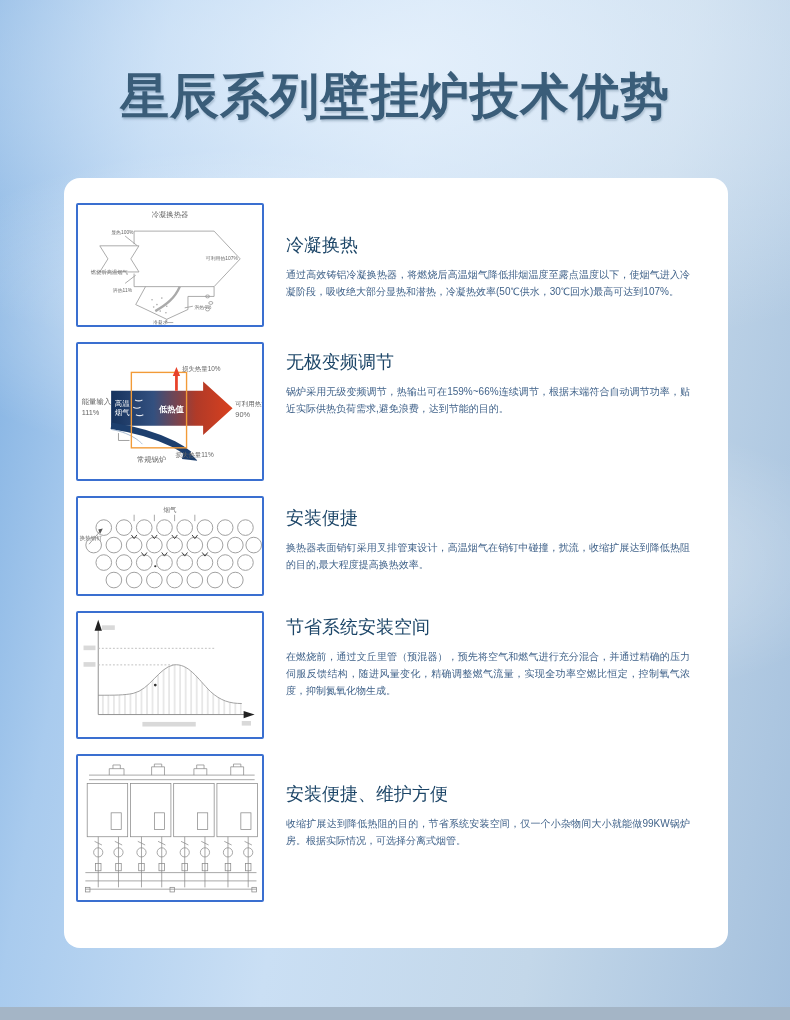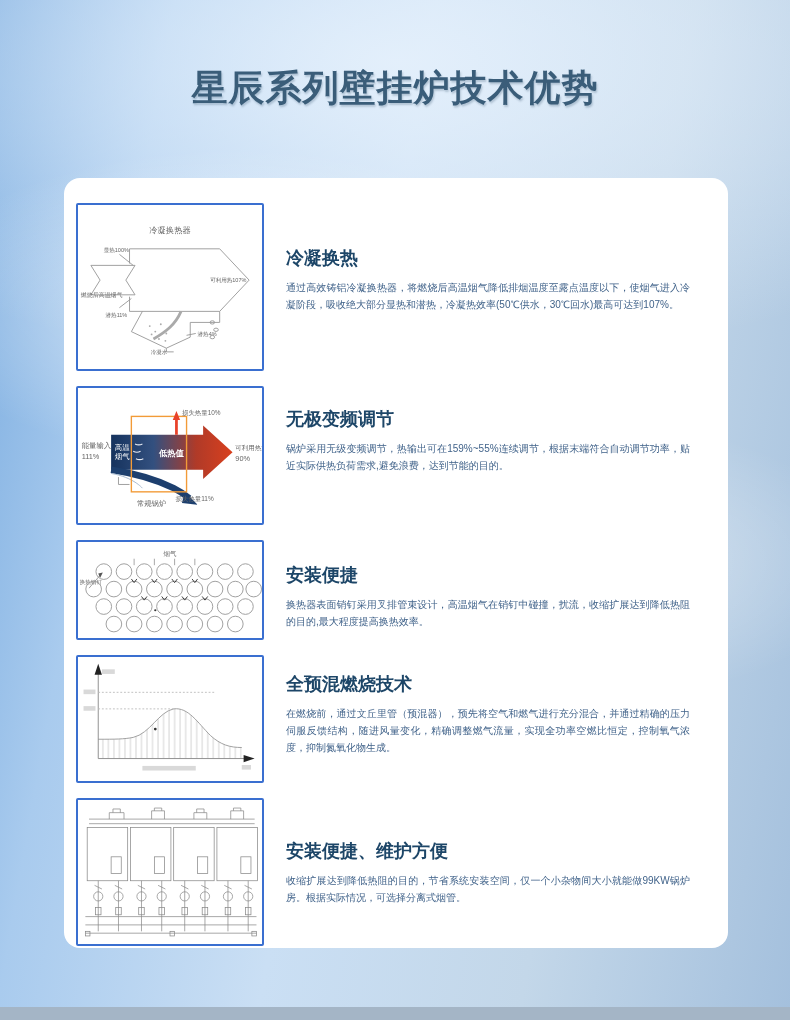--- a/index.html
+++ b/index.html
@@ -8,40 +8,40 @@
     font-family:"Liberation Sans",sans-serif;
     background:
       radial-gradient(60% 22% at 30% 30%, rgba(255,255,255,.55), rgba(255,255,255,0) 70%),
       radial-gradient(55% 20% at 72% 55%, rgba(255,255,255,.45), rgba(255,255,255,0) 70%),
       radial-gradient(90% 30% at 50% 6%, rgba(230,241,252,.9), rgba(230,241,252,0) 100%),
       linear-gradient(100deg, #79abdf 0%, #a9cbee 18%, #cadff4 45%, #c3d7e9 72%, #a4c0dd 100%);
   }
   .page-title{
     position:absolute;top:64px;left:0;width:100%;text-align:center;
     font-family:"DejaVu Serif","Liberation Serif",serif;
-    font-weight:bold;font-size:36px;letter-spacing:1px;color:#3a5d79;
+    font-weight:bold;font-size:49px;letter-spacing:1px;color:#3a5d79;
     text-shadow:1px 2px 2px rgba(40,70,100,.25);
     white-space:nowrap;
   }
   .card{
     position:absolute;left:64px;top:178px;width:664px;height:770px;
     background:#ffffff;border-radius:16px;box-sizing:border-box;
     padding:25px 38px 0 12px;
   }
   .section{display:flex;gap:22px;margin-bottom:15px;align-items:flex-start;}
   .figure{
     flex:none;width:188px;box-sizing:border-box;background:#fff;
     border:2px solid #3a6fd0;border-radius:2px;
   }
   .figure svg{display:block;width:100%;height:100%;}
-  .f1{height:168px}.f2{height:139px}.f3{height:100px}.f4{height:128px}.f5{height:148px}
+  .f1{height:124px}.f2{height:139px}.f3{height:100px}.f4{height:128px}.f5{height:148px}
   .content{flex:1;min-width:0;}
   .pt1{padding-top:26px}.pt2{padding-top:4px}.pt3{padding-top:6px}.pt4{padding-top:0}.pt5{padding-top:24px}
   .content h2{
-    margin:17px 0 9px 0;font-size:18px;font-weight:bold;color:#1d4668;
+    margin:4px 0 9px 0;font-size:18px;font-weight:normal;color:#1d4668;
   }
   .content p{
     margin:0;font-size:10px;line-height:1.7;color:#41638a;text-align:justify;
   }
   .bottom-bar{
     position:absolute;left:0;bottom:0;width:100%;height:13px;background:#a4b5c6;
   }
   .dlabel{font-family:"Liberation Sans",sans-serif;fill:#666;}
   .dline{stroke:#999;fill:none;stroke-width:1;}
 </style>
@@ -126,21 +126,21 @@
         <text x="88" y="57" font-size="9" font-weight="bold" fill="#ffffff">低热值</text>
         <text x="171" y="50" font-size="7" class="dlabel" fill="#555">可利用热量</text>
         <text x="171" y="62" font-size="8" class="dlabel" fill="#555">90%</text>
         <path class="dline" d="M44,80 v8 h12" stroke="#888"></path>
         <text x="106" y="106" font-size="7" class="dlabel" fill="#555">损失热量11%</text>
         <text x="80" y="111" font-size="8" text-anchor="middle" class="dlabel" fill="#444">常规锅炉</text>
       </svg>
     </div>
     <div class="content pt2">
       <h2>无极变频调节</h2>
-      <p>锅炉采用无级变频调节，热输出可在159%~55%连续调节，根据末端符合自动调节功率，贴近实际供热负荷需求,避免浪费，达到节能的目的。</p>
+      <p>锅炉采用无级变频调节，热输出可在159%~66%连续调节，根据末端符合自动调节功率，贴近实际供热负荷需求,避免浪费，达到节能的目的。</p>
     </div>
   </div>
 
   <div class="section">
     <div class="figure f3">
       <svg viewBox="0 0 200 96">
         <text x="100" y="11" font-size="7" text-anchor="middle" class="dlabel">烟气</text>
         <text x="2" y="42" font-size="6" class="dlabel">换热销钉</text>
         <path class="dline" d="M12,46 L24,32" stroke-width="0.8"></path>
         <polygon points="22,30 27,29 24,35" fill="#555"></polygon>
@@ -231,21 +231,21 @@
 
         <rect x="6" y="30" width="13" height="5" fill="#d9d9d9"></rect>
         <rect x="6" y="48" width="13" height="5" fill="#d9d9d9"></rect>
         <rect x="26" y="8" width="14" height="5" fill="#d9d9d9"></rect>
         <rect x="70" y="113" width="58" height="5" fill="#d9d9d9"></rect>
         <rect x="178" y="112" width="10" height="5" fill="#d9d9d9"></rect>
         <circle cx="84" cy="73" r="1.5" fill="#333"></circle>
       </svg>
     </div>
     <div class="content pt4">
-      <h2>全预混燃烧技术</h2>
+      <h2>节省系统安装空间</h2>
       <p>在燃烧前，通过文丘里管（预混器），预先将空气和燃气进行充分混合，并通过精确的压力伺服反馈结构，随进风量变化，精确调整燃气流量，实现全功率空燃比恒定，控制氧气浓度，抑制氮氧化物生成。</p>
     </div>
   </div>
 
   <div class="section">
     <div class="figure f5">
       <svg viewBox="0 0 200 147">
         <g fill="none" stroke="#888" stroke-width="0.8">
 
           <line x1="12" y1="16" x2="192" y2="16"></line>

